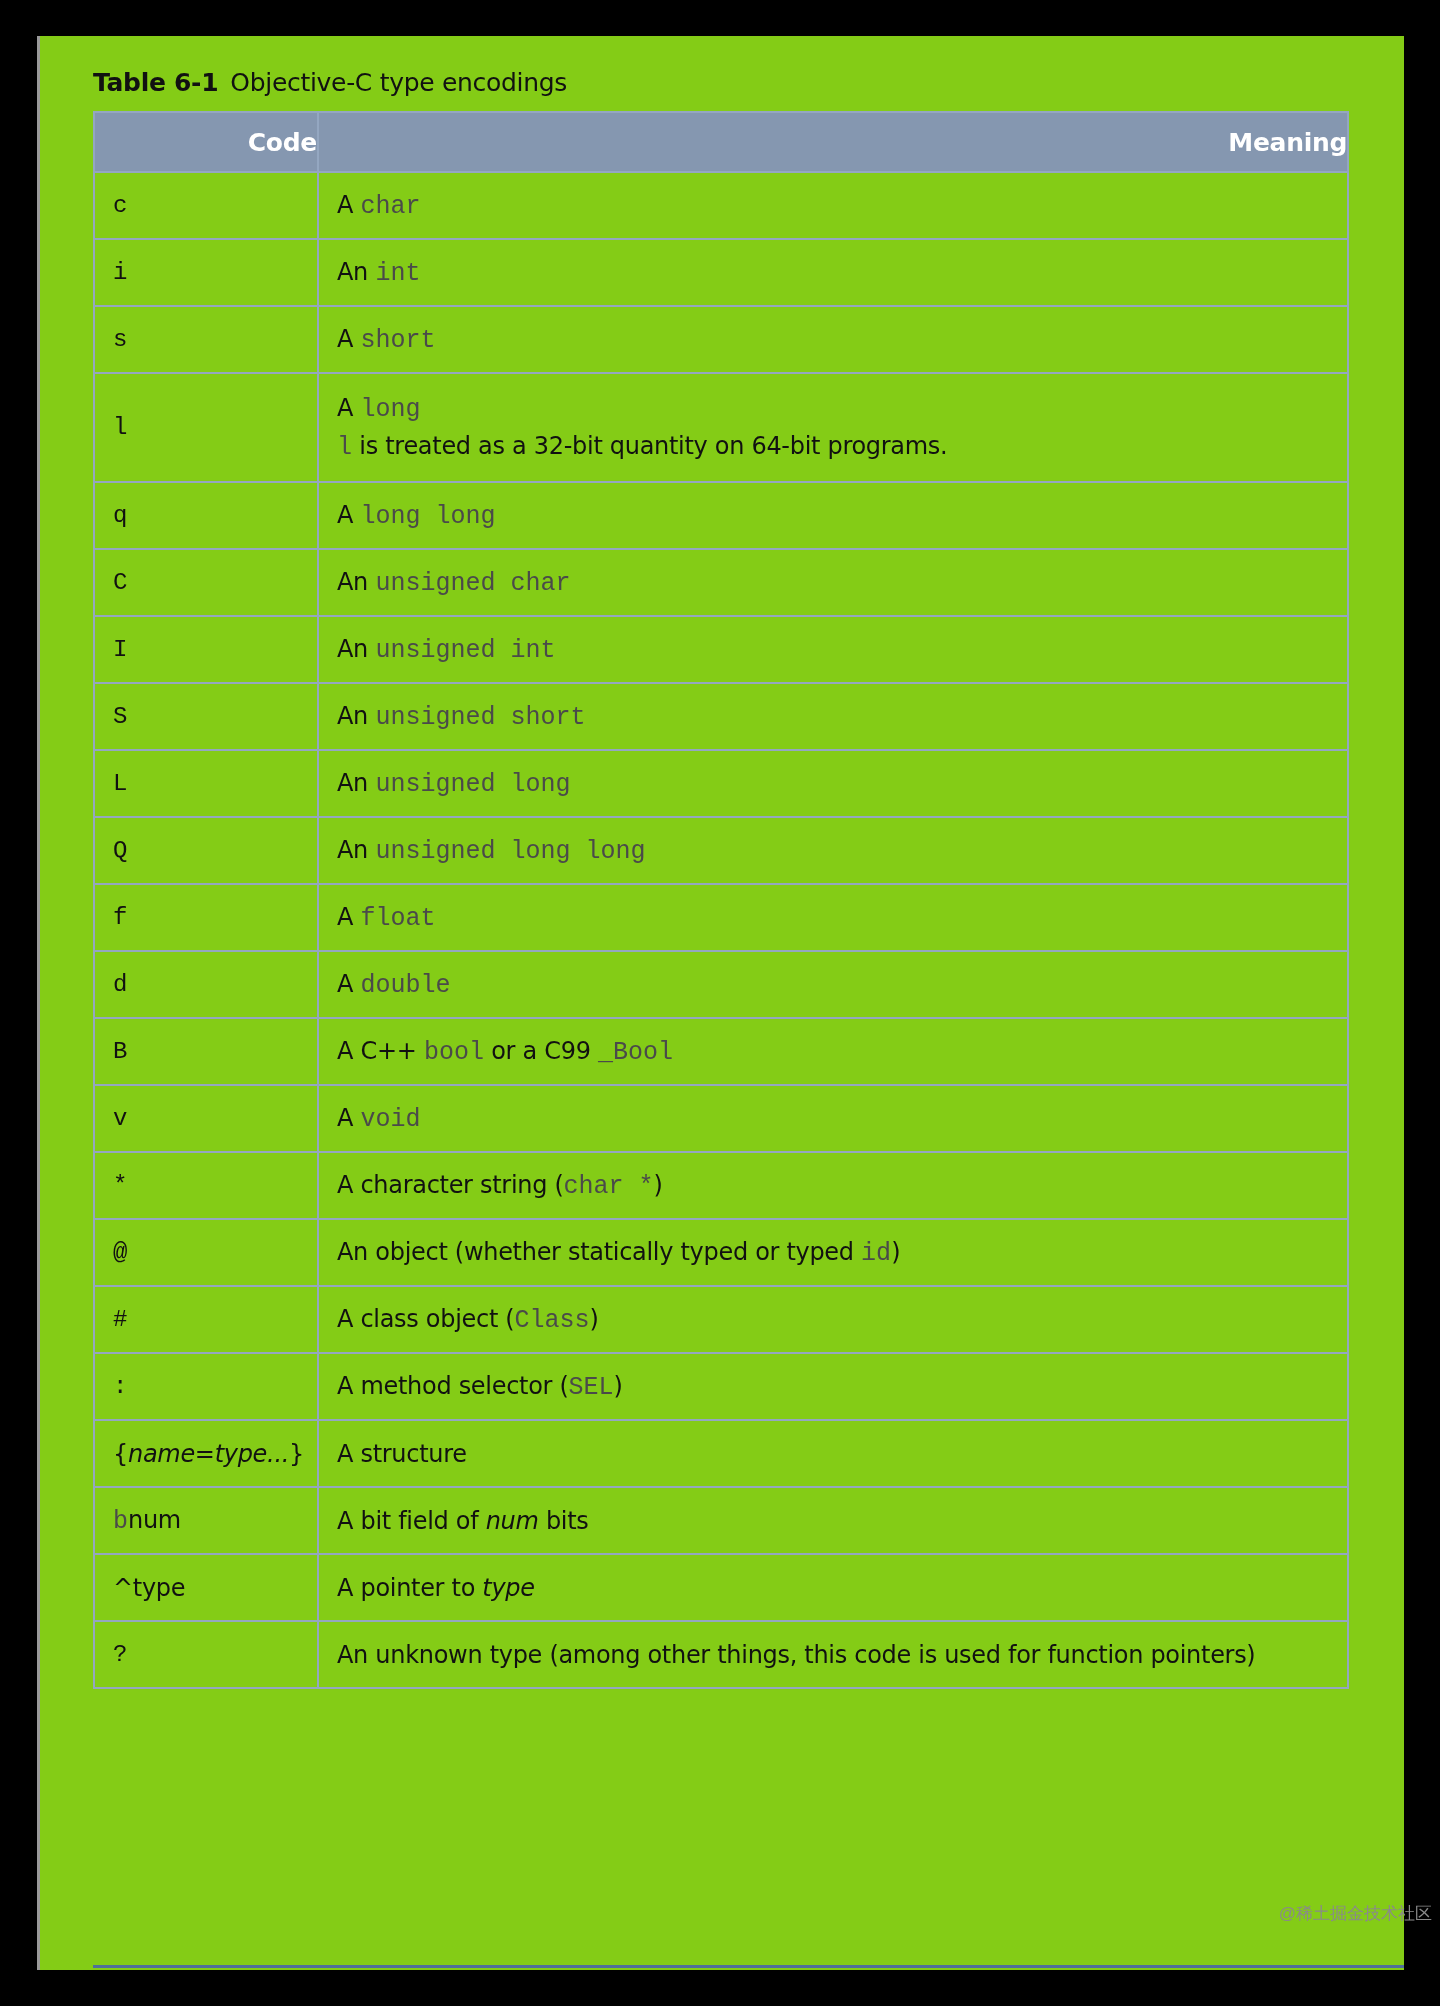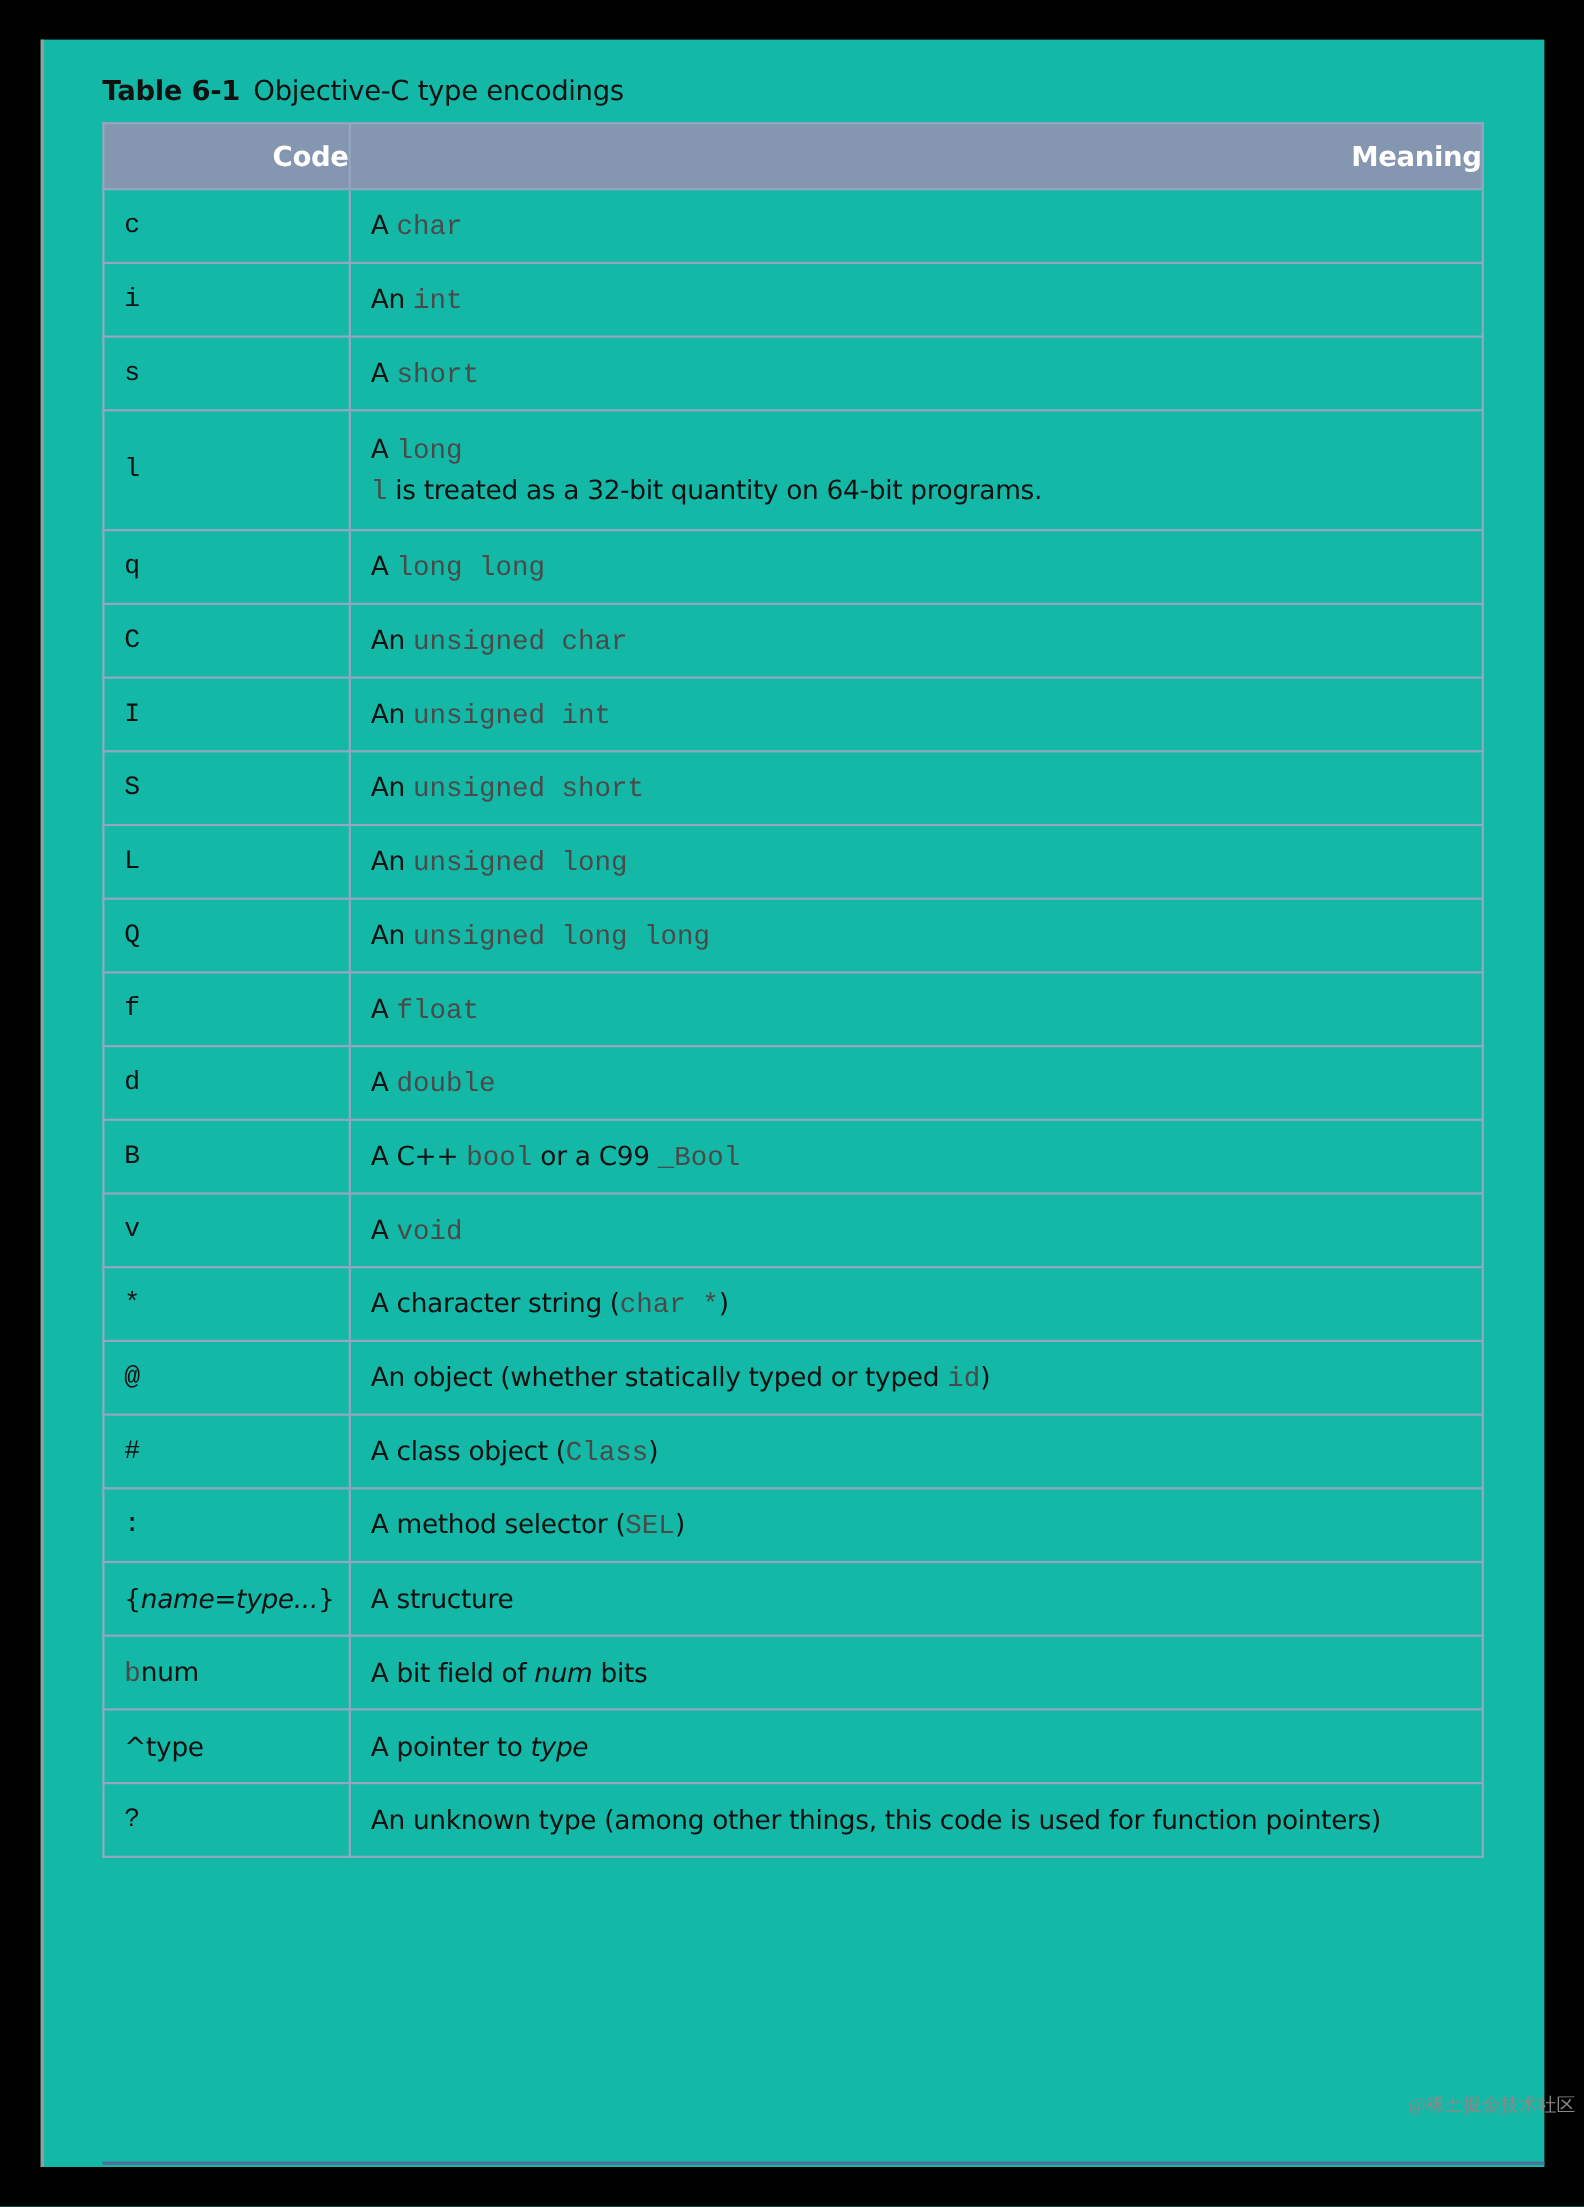--- a/index.html
+++ b/index.html
@@ -3,21 +3,21 @@
 <meta charset="utf-8">
 <style>
   html, body { margin: 0; padding: 0; }
   body {
     width: 1440px; height: 2006px; background: #000;
     position: relative; overflow: hidden;
     font-family: "DejaVu Sans", sans-serif;
   }
   .page {
     position: absolute; left: 37px; top: 36px; width: 1367px; height: 1934px;
-    background: #14b8a6;
+    background: #84cc16;
     border-left: 3px solid #9a9a9a;
     box-sizing: border-box;
   }
   .caption {
     position: absolute; left: 53px; top: 32px;
     font-size: 25px; color: #111; white-space: nowrap;
     font-family: "DejaVu Sans", sans-serif;
     letter-spacing: -0.3px;
   }
   .caption .num { font-weight: bold; margin-right: 12px; }
@@ -45,21 +45,21 @@
     color: #4a4a4a; font-size: 25px; letter-spacing: 0;
   }
   .it { font-style: italic; }
   .sub { display: block; margin-top: 8px; }
   .footer-line {
     position: absolute; left: 53px; right: 0; top: 1929px; height: 3px;
     background: #4f6f9a;
   }
   .watermark {
     position: absolute; right: 8px; top: 1902px;
-    font-size: 17px; color: #8a8a8a; font-family: Liberation Serif, serif;
+    font-size: 17px; color: #8a8a8a; font-family: Liberation Sans, sans-serif;
   }
 </style>
 </head>
 <body>
 
 <div class="page">
   <div class="caption">
     <span class="num">Table 6-1</span><span>Objective-C type encodings</span>
   </div>
 

